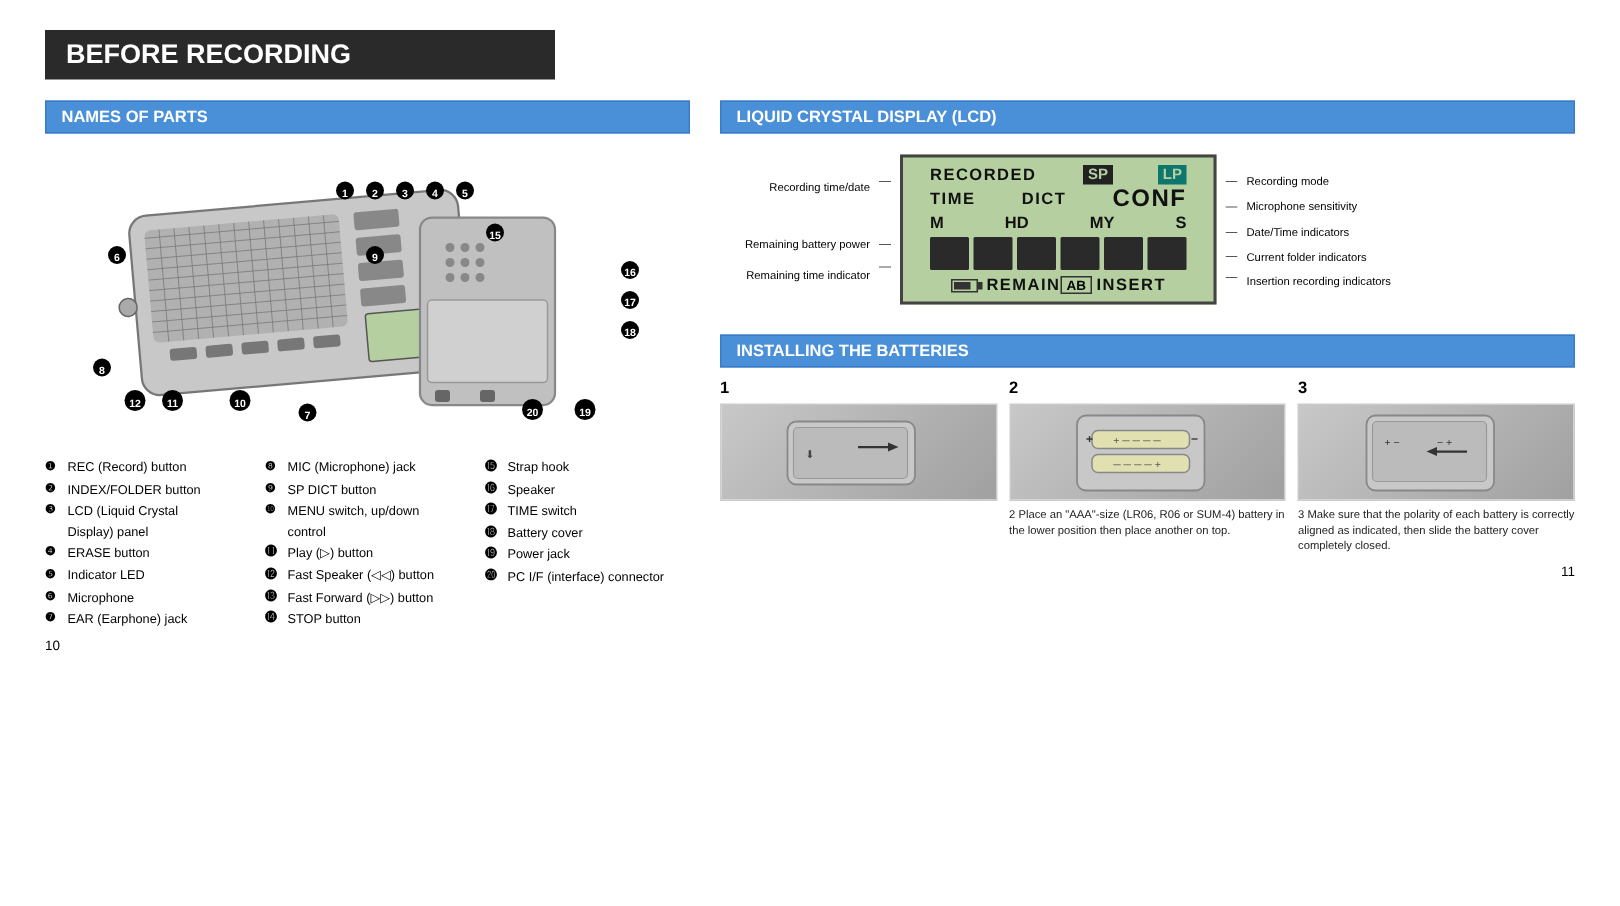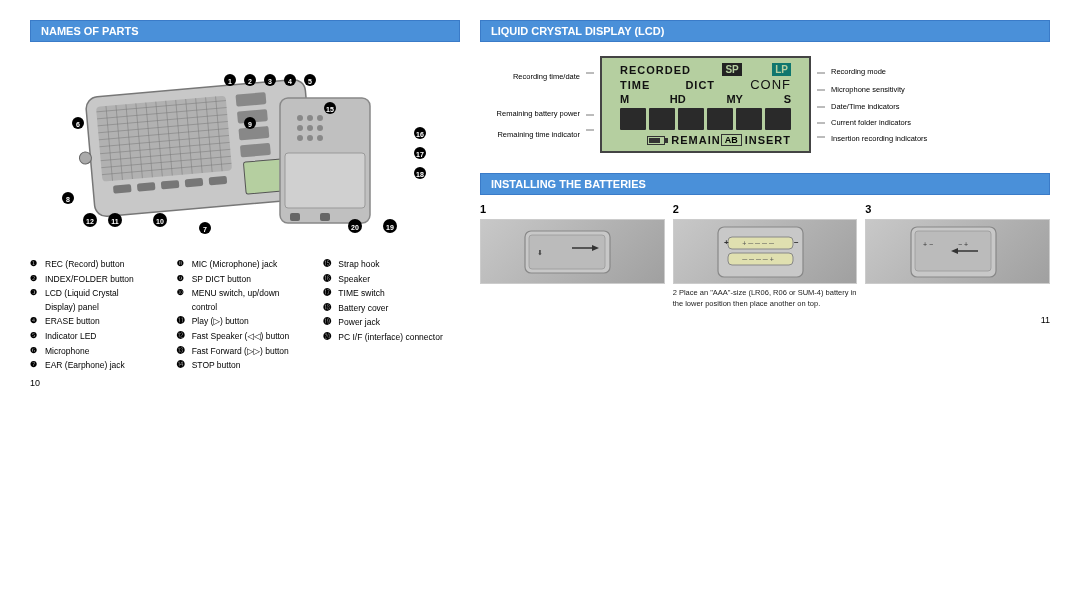--- a/index.html
+++ b/index.html
@@ -147,20 +147,21 @@
       padding: 5px 18px;
       min-width: 185px;
     }
 
   </style>
 </head>
 <body>
 
 <div class="page-container">
 
+  <div class="main-title">BEFORE RECORDING</div>
 
   <div class="two-column">
 
     <div class="left-column">
 
       <div class="section-header">NAMES OF PARTS</div>
 
       <div class="diagram-area">
         <div style="position:relative; width:370px; height:185px;">
           
@@ -399,40 +400,40 @@
 
             <div style="display:flex;justify-content:space-between;align-items:center;margin-bottom:1px;">
               <span style="font-weight:bold;font-size:11px;letter-spacing:1px;color:#111;">RECORDED</span>
               <span style="font-weight:bold;font-size:10px;background:#222;color:#b5cfa0;padding:1px 3px;margin-left:3px;">SP</span>
               <span style="font-weight:bold;font-size:10px;background:#0f766e;color:#b5cfa0;padding:1px 3px;margin-left:2px;">LP</span>
             </div>
 
             <div style="display:flex;justify-content:space-between;align-items:center;margin-bottom:1px;">
               <span style="font-weight:bold;font-size:11px;letter-spacing:1px;color:#111;">TIME</span>
               <span style="font-weight:bold;font-size:11px;letter-spacing:1px;color:#111;">DICT</span>
-              <span style="font-weight:normal;font-size:13px;letter-spacing:1px;color:#111;">CONF</span>
+              <span style="font-weight:bold;font-size:16px;letter-spacing:1px;color:#111;">CONF</span>
             </div>
 
             <div style="display:flex;justify-content:space-between;align-items:center;margin-bottom:3px;">
               <span style="font-weight:bold;font-size:11px;color:#111;">M</span>
               <span style="font-weight:bold;font-size:11px;color:#111;">HD</span>
               <span style="font-weight:bold;font-size:11px;color:#111;">MY</span>
               <span style="font-weight:bold;font-size:11px;color:#111;">S</span>
             </div>
 
             <div style="display:flex;gap:3px;margin-bottom:4px;justify-content:center;">
               <div style="width:26px;height:22px;background:#2a2a2a;border-radius:1px;"></div>
               <div style="width:26px;height:22px;background:#2a2a2a;border-radius:1px;"></div>
               <div style="width:26px;height:22px;background:#2a2a2a;border-radius:1px;"></div>
               <div style="width:26px;height:22px;background:#2a2a2a;border-radius:1px;"></div>
               <div style="width:26px;height:22px;background:#2a2a2a;border-radius:1px;"></div>
               <div style="width:26px;height:22px;background:#2a2a2a;border-radius:1px;"></div>
             </div>
 
-            <div style="display:flex;justify-content:flex-end;align-items:center;">
+            <div style="display:flex;justify-content:center;align-items:center;">
               <div style="display:flex;align-items:center;gap:3px;">
                 <div style="display:flex;align-items:center;">
                   <div style="width:18px;height:9px;border:1.5px solid #333;position:relative;overflow:hidden;">
                     <div style="position:absolute;left:1px;top:1px;width:70%;height:calc(100% - 2px);background:#333;"></div>
                   </div>
                   <div style="width:3px;height:5px;background:#333;"></div>
                 </div>
                 <span style="font-weight:bold;font-size:11px;color:#111;letter-spacing:1px;">REMAIN</span>
               </div>
               <div style="display:flex;align-items:center;gap:3px;">
@@ -512,20 +513,23 @@
 
                 <rect x="12" y="8" width="76" height="40" rx="3" fill="#bbb" stroke="#999" stroke-width="0.8"></rect>
 
                 <line x1="75" y1="28" x2="55" y2="28" stroke="#333" stroke-width="1.5"></line>
                 <polygon points="55,25 48,28 55,31" fill="#333"></polygon>
 
                 <text x="20" y="24" font-size="7" fill="#333">+ −</text>
                 <text x="55" y="24" font-size="7" fill="#333">− +</text>
               </svg>
             </div>
+            <div class="step-text">
+              3 Make sure that the polarity of each battery is correctly aligned as indicated, then slide the battery cover completely closed.
+            </div>
           </div>
 
         </div>
 
         <div style="font-size:9px;margin-top:6px;text-align:right;">11</div>
 
       </div>
 
     </div>
 

